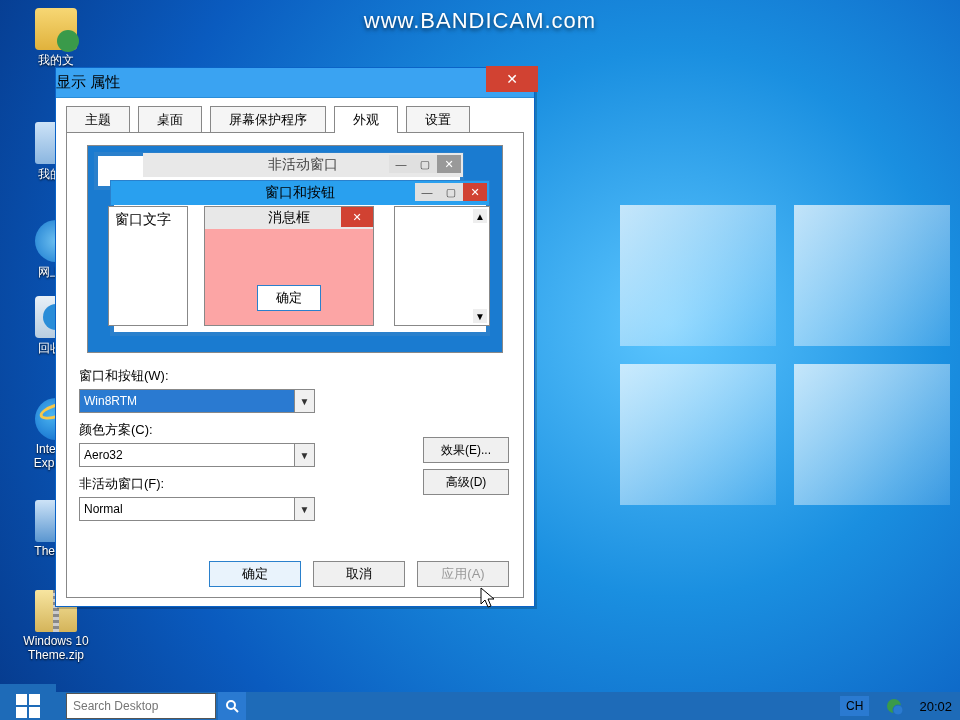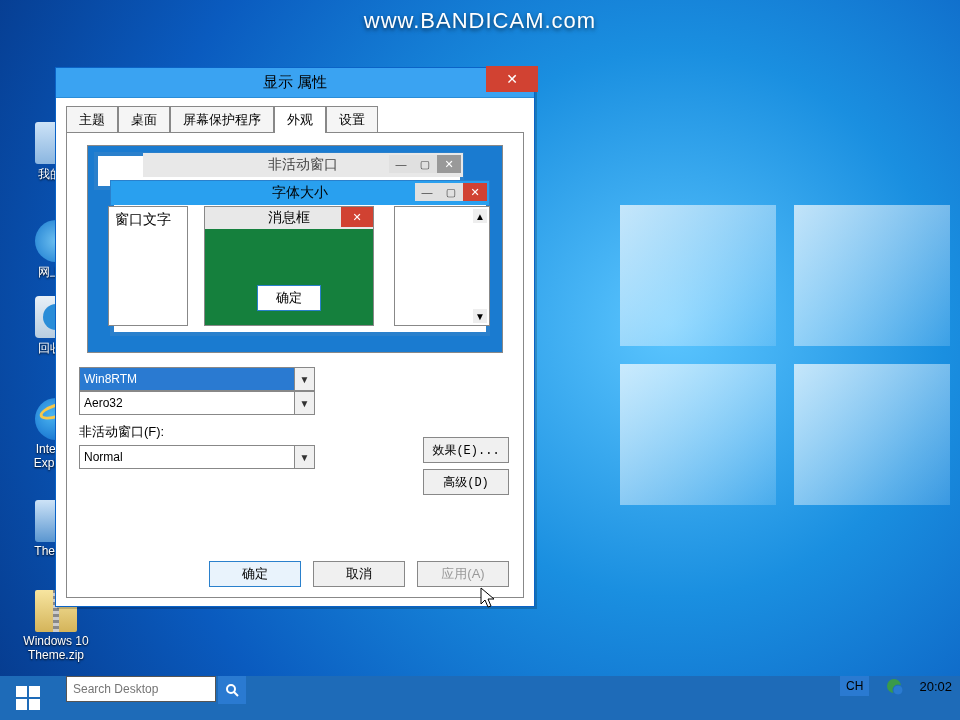--- a/index.html
+++ b/index.html
@@ -31,94 +31,94 @@
 .di .ico { width: 42px; height: 42px; margin: 0 auto 2px; }
 
 
 #dlg {
   position: absolute; left: 55px; top: 67px; width: 480px; height: 540px;
   background: #fff; border: 1px solid #0a63c7;
   box-shadow: 2px 2px 0 rgba(0,0,0,0.18);
 }
 #dlg-title {
   height: 30px; background: #3aa3f2; border-bottom: 1px solid #2a8dd8;
-  display: flex; align-items: center; justify-content: center; position: relative;
+  display: flex; align-items: center; justify-content: flex-start; position: relative;
   color: #000; font-size: 15px;
 }
 #dlg-title .close {
   position: absolute; right: -4px; top: -2px; width: 52px; height: 26px;
   background: #d14232; color: #fff; display: flex; align-items: center; justify-content: center; font-size: 14px;
 }
 
 
 #tabs { display: flex; padding: 8px 10px 0 10px; font-size: 13px; background: #fff; }
-.tab { padding: 4px 12px; border: 1px solid #888; border-bottom: none; background: #f5f5f5; margin-right: 0; cursor: pointer; }
+.tab { padding: 4px 18px; border: 1px solid #888; border-bottom: none; background: #f5f5f5; margin-right: 8px; cursor: pointer; }
 .tab.active { background: #fff; position: relative; z-index: 2; }
 #tab-panel { border: 1px solid #888; margin: -1px 10px 10px 10px; padding: 12px 12px 14px 12px; height: 466px; position: relative; }
 
 
 #preview {
   width: 416px; height: 208px; margin: 0 auto 14px; background: #1a7bd0;
   border: 1px solid #888; padding: 10px; position: relative;
 }
 .fakewin {
   position: absolute; background: #fff; border: 1px solid #2a80cc;
   box-shadow: 0 0 0 3px #2a80cc inset;
 }
 .fakewin .tbar { height: 24px; background: #e8e8e8; display: flex; align-items: center; justify-content: center; font-size: 14px; position: relative; color: #444; }
 .fakewin.active .tbar { background: #29a0ef; color: #000; }
 .fakewin .wc { position: absolute; right: 2px; top: 2px; display: flex; gap: 0; }
 .fakewin .wc span { width: 24px; height: 18px; display: flex; align-items: center; justify-content: center; font-size: 11px; background: #e0e0e0; color: #444; }
 .fakewin .wc span.x { background: #999; color: #fff; }
 .fakewin.active .wc span.x { background: #d14232; }
 .msgbox {
   position: absolute; left: 116px; top: 60px; width: 170px; height: 120px;
-  background: #15803d; border: 1px solid #888;
+  background: #fca5a5; border: 1px solid #888;
 }
 .msgbox .mtitle { height: 22px; background: #e8e8e8; display:flex; align-items:center; justify-content:center; font-size:14px; position:relative; }
 .msgbox .mtitle .mx { position:absolute; right:0; top:0; width:32px; height:20px; background:#d14232; color:#fff; display:flex; align-items:center; justify-content:center; font-size:11px;}
 .msgbox .mok { position:absolute; bottom:14px; left:50%; transform:translateX(-50%); width:64px; height:26px; border:1px solid #2a80cc; background:#fff; font-size:13px;}
 .wintext-pane { position:absolute; left:20px; top:60px; width:80px; height:120px; background:#fff; border:1px solid #888; padding:4px 6px; font-size:14px;}
 .scrollpane { position:absolute; right:12px; top:60px; width:96px; height:120px; background:#fff; border:1px solid #888;}
 .scrollpane .up, .scrollpane .dn { position:absolute; right:2px; width:14px; height:14px; background:#eee; font-size:10px; display:flex;align-items:center;justify-content:center;}
 .scrollpane .up{top:2px;} .scrollpane .dn{bottom:2px;}
 
 
 .frow-label { font-size: 13px; margin: 8px 0 4px; }
 .combo {
   width: 236px; height: 24px; border: 1px solid #888; font-size: 12px;
   display: flex; align-items: center; padding: 0 4px; position: relative; background:#fff; font-family: monospace;
 }
 .combo.sel { background: #2a7ad1; color: #fff; }
 .combo .arrow { position: absolute; right: 0; top: 0; width: 20px; height: 100%; border-left: 1px solid #888; display:flex;align-items:center;justify-content:center; font-size:10px; color:#333; background:#f0f0f0;}
 
 #effects-btn, #advanced-btn {
   position: absolute; right: 14px; width: 86px; height: 26px; font-size: 12px;
-  border: 1px solid #888; background: #f0f0f0; font-family: Liberation Mono, monospace;
+  border: 1px solid #888; background: #f0f0f0;
 }
 #effects-btn { top: 304px; }
 #advanced-btn { top: 336px; }
 
 
 #dlg-buttons {
   position: absolute; bottom: 10px; right: 14px; display: flex; gap: 12px;
 }
 #dlg-buttons button {
   width: 92px; height: 26px; font-size: 13px; border: 1px solid #888; background: #f0f0f0;
 }
 #dlg-buttons button:first-child { border: 1px solid #2a80cc; background: #e9f3fc; }
 #dlg-buttons button.disabled { color: #999; }
 
 
 #cursor { position:absolute; left:480px; top:587px; pointer-events:none; }
 
 
 #taskbar {
-  position: absolute; bottom: 0; left: 0; width: 100%; height: 44px;
-  background: #1e6bb8; display: flex; align-items: flex-start; padding: 0 8px 0 0;
+  position: absolute; bottom: 0; left: 0; width: 100%; height: 28px;
+  background: #1e6bb8; display: flex; align-items: center; padding: 0 8px 0 0;
 }
 #start { width: 56px; height: 44px; display:flex; align-items:center; justify-content:center; background:#1e6bb8; }
 .start-tile{display:grid;grid-template-columns:1fr 1fr;grid-template-rows:1fr 1fr;gap:2px;width:24px;height:24px;}
 .start-tile div{background:#fff;}
 #search { width: 150px; height: 26px; border: 1px solid #555; font-size: 12px; padding: 0 6px; color: #888; background:#fff; margin-left:10px;}
 #search-btn { width: 28px; height: 28px; background:#2a7ad1; border:none; margin-left:2px; display:flex;align-items:center;justify-content:center;}
 #tray { margin-left: auto; display: flex; align-items: center; gap: 16px; color: #000000; font-size: 13px; }
 #lang { background:#2a7ad1; padding:3px 6px; font-size:12px; }
 </style>
 </head>
@@ -128,20 +128,26 @@
 
   <div class="win-logo">
     <div></div>
       <div></div>
       <div></div>
       <div></div>
   </div>
 
   <div id="watermark">www.BANDICAM.com</div>
 
+  <div class="di" style="top:8px;left:18px">
+    <div class="ico" style="background:linear-gradient(#f7d774,#e0b23c);border-radius:4px;position:relative;">
+      <div style="position:absolute;bottom:-2px;right:-2px;width:22px;height:22px;background:#3a9a4a;border-radius:50%;"></div>
+    </div>
+    <span>我的文</span>
+  </div>
   <div class="di" style="top:122px;left:18px">
     <div class="ico" style="background:linear-gradient(#cde3f7,#8bb6e0);border-radius:3px;"></div>
     <span>我的电</span>
   </div>
   <div class="di" style="top:220px;left:18px">
     <div class="ico" style="background:radial-gradient(circle,#6ec0f0,#1a7bd0);border-radius:50%;"></div>
     <span>网上邻</span>
   </div>
   <div class="di" style="top:296px;left:18px">
     <div class="ico" style="background:linear-gradient(#e8f0f7,#b8cde0);border-radius:4px;position:relative;">
@@ -194,21 +200,21 @@
             <div class="wc">
               <span>—</span>
               <span>▢</span>
               <span class="x">✕</span>
             </div>
           </div>
         </div>
 
         <div class="fakewin active" style="left:22px;top:34px;width:380px;height:156px;">
           <div class="tbar">
-            <span>字体大小</span>
+            <span>窗口和按钮</span>
             <div class="wc">
               <span>—</span>
               <span>▢</span>
               <span class="x">✕</span>
             </div>
           </div>
         </div>
         <div class="wintext-pane">
           <span>窗口文字</span>
         </div>
@@ -218,25 +224,27 @@
             <div class="mx">✕</div>
           </div>
           <button class="mok">确定</button>
         </div>
         <div class="scrollpane">
           <div class="up">▲</div>
           <div class="dn">▼</div>
         </div>
       </div>
 
+      <div class="frow-label">窗口和按钮(W):</div>
       <div class="combo sel">
         <span>Win8RTM</span>
         <div class="arrow">▼</div>
       </div>
 
+      <div class="frow-label">颜色方案(C):</div>
       <div class="combo">
         <span>Aero32</span>
         <div class="arrow">▼</div>
       </div>
 
       <div class="frow-label">非活动窗口(F):</div>
       <div class="combo">
         <span>Normal</span>
         <div class="arrow">▼</div>
       </div>

